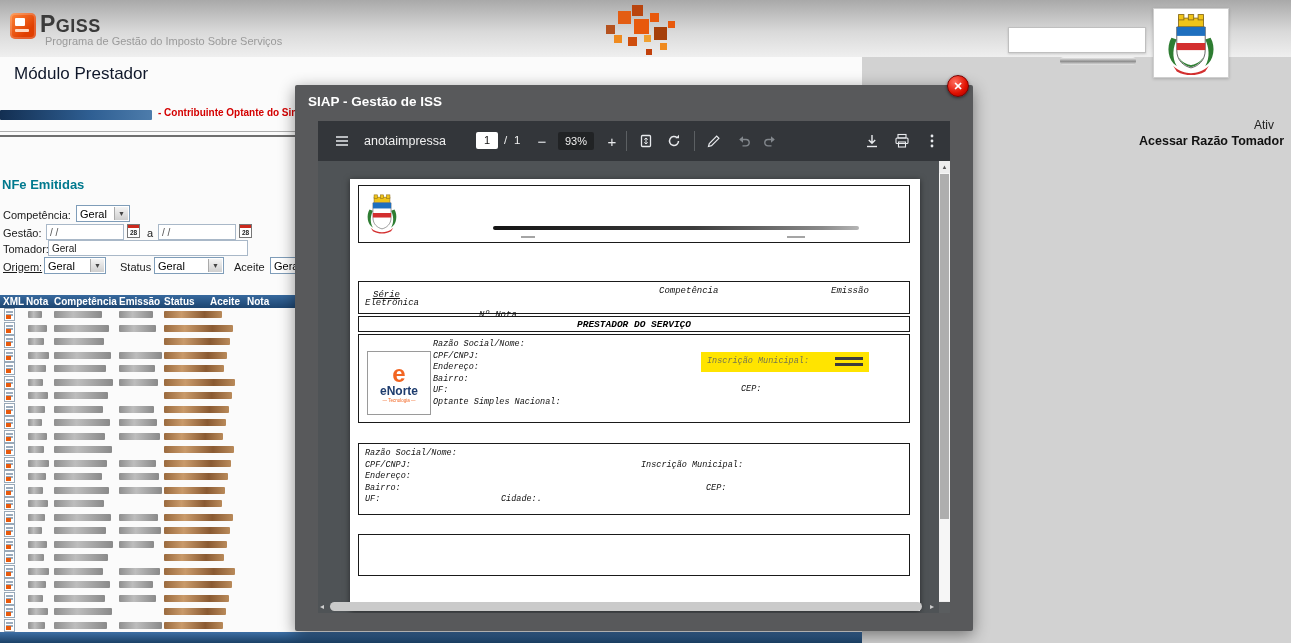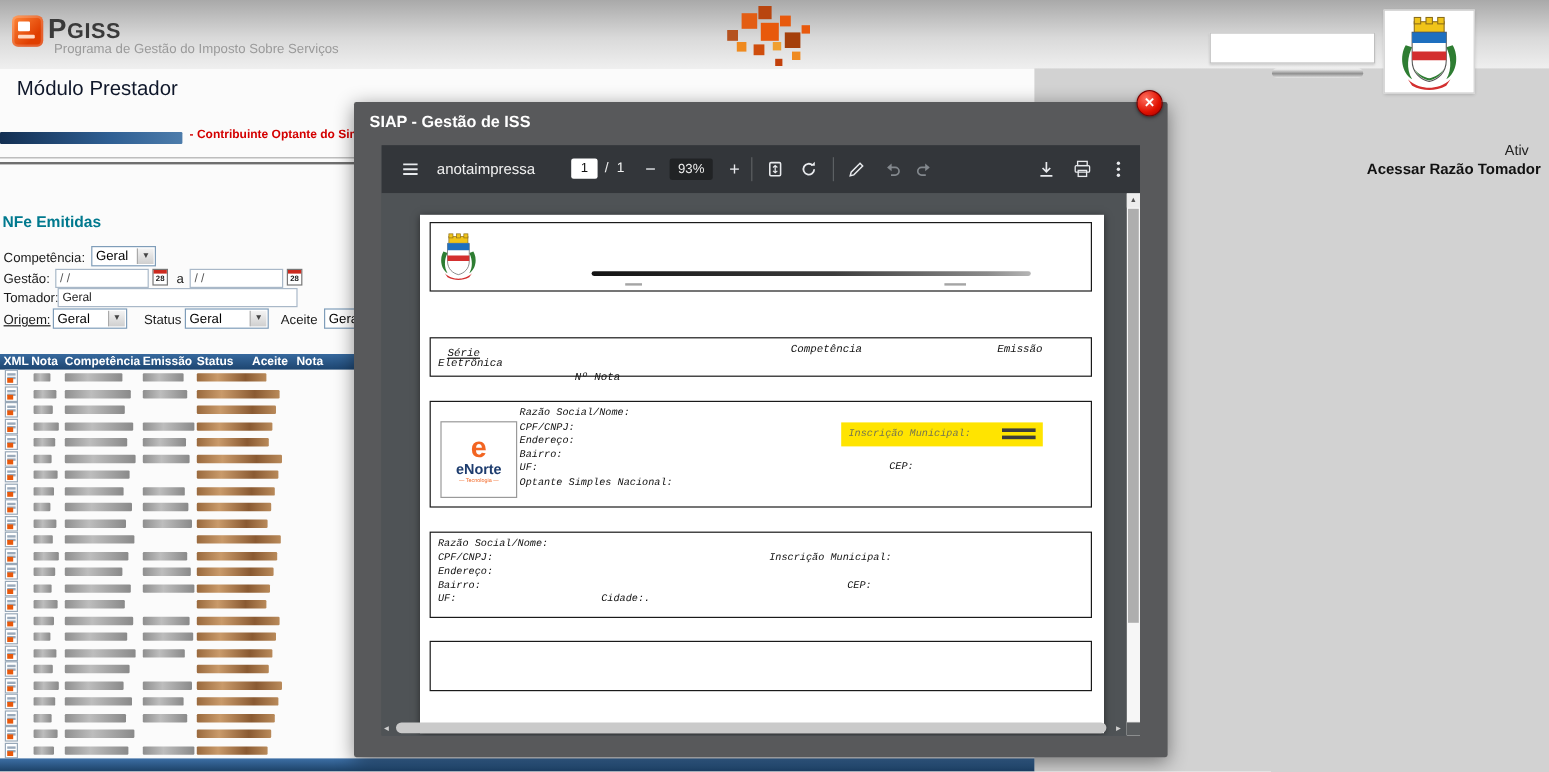--- a/index.html
+++ b/index.html
@@ -491,20 +491,21 @@
 
 
           <div class="dframe" style="top:102px;height:33px;">
             <span class="dl dlh" style="left:14px;top:8px;text-decoration:underline;">Série</span>
             <span class="dl dlh" style="left:6px;top:16px;">Eletrônica</span>
             <span class="dl dlh" style="left:120px;top:4px;margin-top:24px;">Nº Nota</span>
             <span class="dl dlh" style="left:300px;top:4px;">Competência</span>
             <span class="dl dlh" style="left:472px;top:4px;">Emissão</span>
           </div>
 
+          <div class="dsec" style="top:137px;height:16px;">PRESTADOR DO SERVIÇO</div>
           <div class="dframe" style="top:155px;height:89px;">
             <div class="enorte">
               <div class="e-glyph">e</div>
               <div class="e-name">eNorte</div>
               <div class="e-tag">— Tecnologia —</div>
             </div>
             <span class="dl" style="left:74px;top:4px;">Razão Social/Nome:</span>
             <span class="dl" style="left:74px;top:16px;">CPF/CNPJ:</span>
             <span class="dl" style="left:74px;top:27px;">Endereço:</span>
             <span class="dl" style="left:74px;top:39px;">Bairro:</span>

